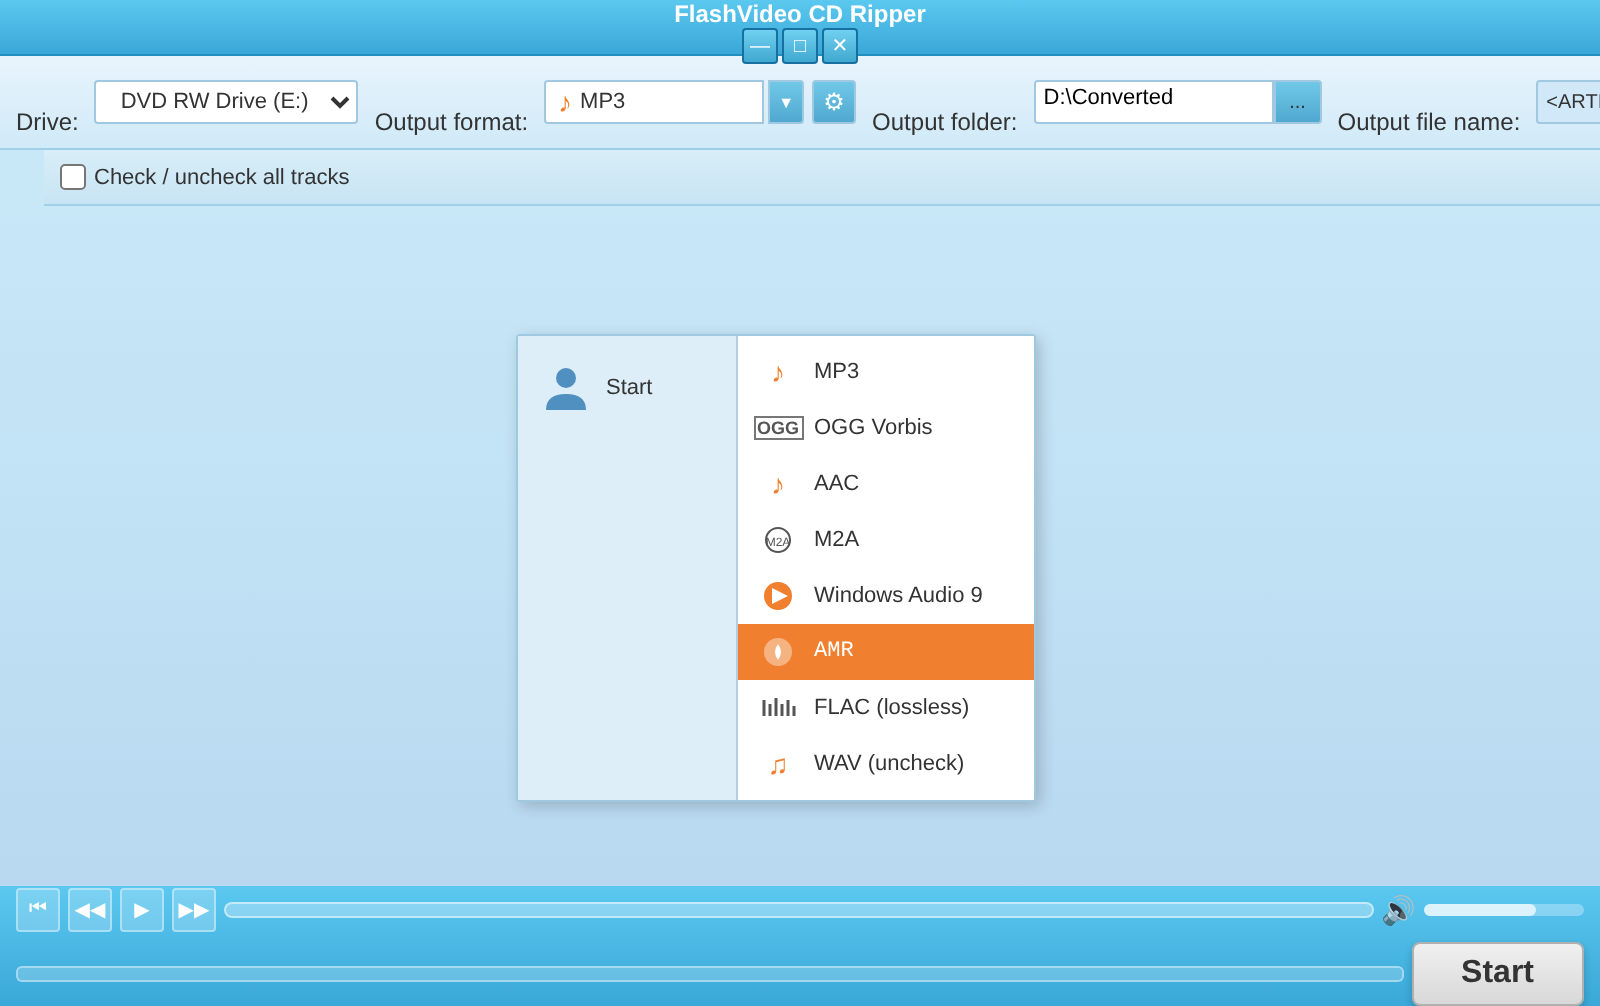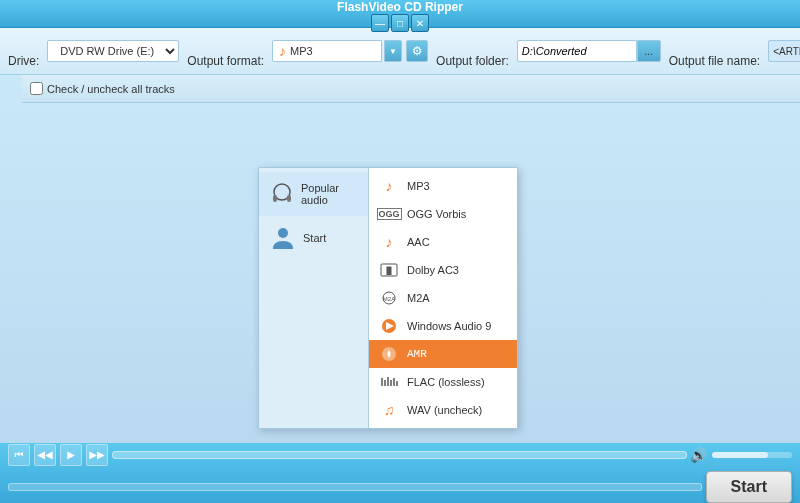--- a/index.html
+++ b/index.html
@@ -117,23 +117,21 @@
       margin-left: 2px;
     }
     .output-folder-field {
       background: white;
       border: 1px solid #a0c8e0;
       padding: 2px 4px;
       height: 22px;
       font-size: 11px;
       width: 120px;
       display: flex;
-      align-items: center;
       border-radius: 2px 0 0 2px;
-      font-style: italic;
     }
     .browse-btn {
       background: linear-gradient(to bottom, #70c8e8, #50a8d0);
       border: 1px solid #a0c8e0;
       width: 24px;
       height: 22px;
       display: flex;
       align-items: center;
       justify-content: center;
       cursor: pointer;
@@ -358,31 +356,20 @@
     <span>Check / uncheck all tracks</span>
   </label>
 </div>
 
 <div class="main-content">
 
   <div class="dropdown-menu">
     <div class="dropdown-content">
 
       <div style="width:110px; background:#ddeef8; border-right:1px solid #b0cee0; padding: 4px 0;">
-        <div class="category-item selected">
-
-          <div class="cat-icon">
-            <svg width="26" height="22" viewBox="0 0 26 22">
-              <circle cx="13" cy="9" r="8" fill="none" stroke="#555" stroke-width="1.5"></circle>
-              <rect x="4" y="12" width="4" height="7" rx="2" fill="#777"></rect>
-              <rect x="18" y="12" width="4" height="7" rx="2" fill="#777"></rect>
-            </svg>
-          </div>
-          <span>Popular audio</span>
-        </div>
         <div class="category-item">
 
           <div class="cat-icon">
             <svg width="26" height="26" viewBox="0 0 26 26">
               <circle cx="13" cy="8" r="5" fill="#5090c0"></circle>
               <path d="M3 24 Q3 16 13 16 Q23 16 23 24" fill="#5090c0"></path>
             </svg>
           </div>
           <span>Start</span>
         </div>
@@ -404,29 +391,20 @@
           <span>OGG Vorbis</span>
         </div>
 
         <div class="format-item">
           <div class="format-icon">
             <span style="color:#f08030; font-size:14px;">♪</span>
           </div>
           <span>AAC</span>
         </div>
 
-        <div class="format-item">
-          <div class="format-icon">
-            <svg width="18" height="14" viewBox="0 0 18 14">
-              <rect x="1" y="1" width="16" height="12" rx="1" fill="none" stroke="#555" stroke-width="1"></rect>
-              <text x="9" y="10" text-anchor="middle" font-size="7" fill="#555">▐▌</text>
-            </svg>
-          </div>
-          <span>Dolby AC3</span>
-        </div>
 
         <div class="format-item">
           <div class="format-icon">
             <svg width="18" height="14" viewBox="0 0 18 14">
               <circle cx="9" cy="7" r="6" fill="none" stroke="#555" stroke-width="1"></circle>
               <text x="9" y="10" text-anchor="middle" font-size="6" fill="#555">M2A</text>
             </svg>
           </div>
           <span>M2A</span>
         </div>

